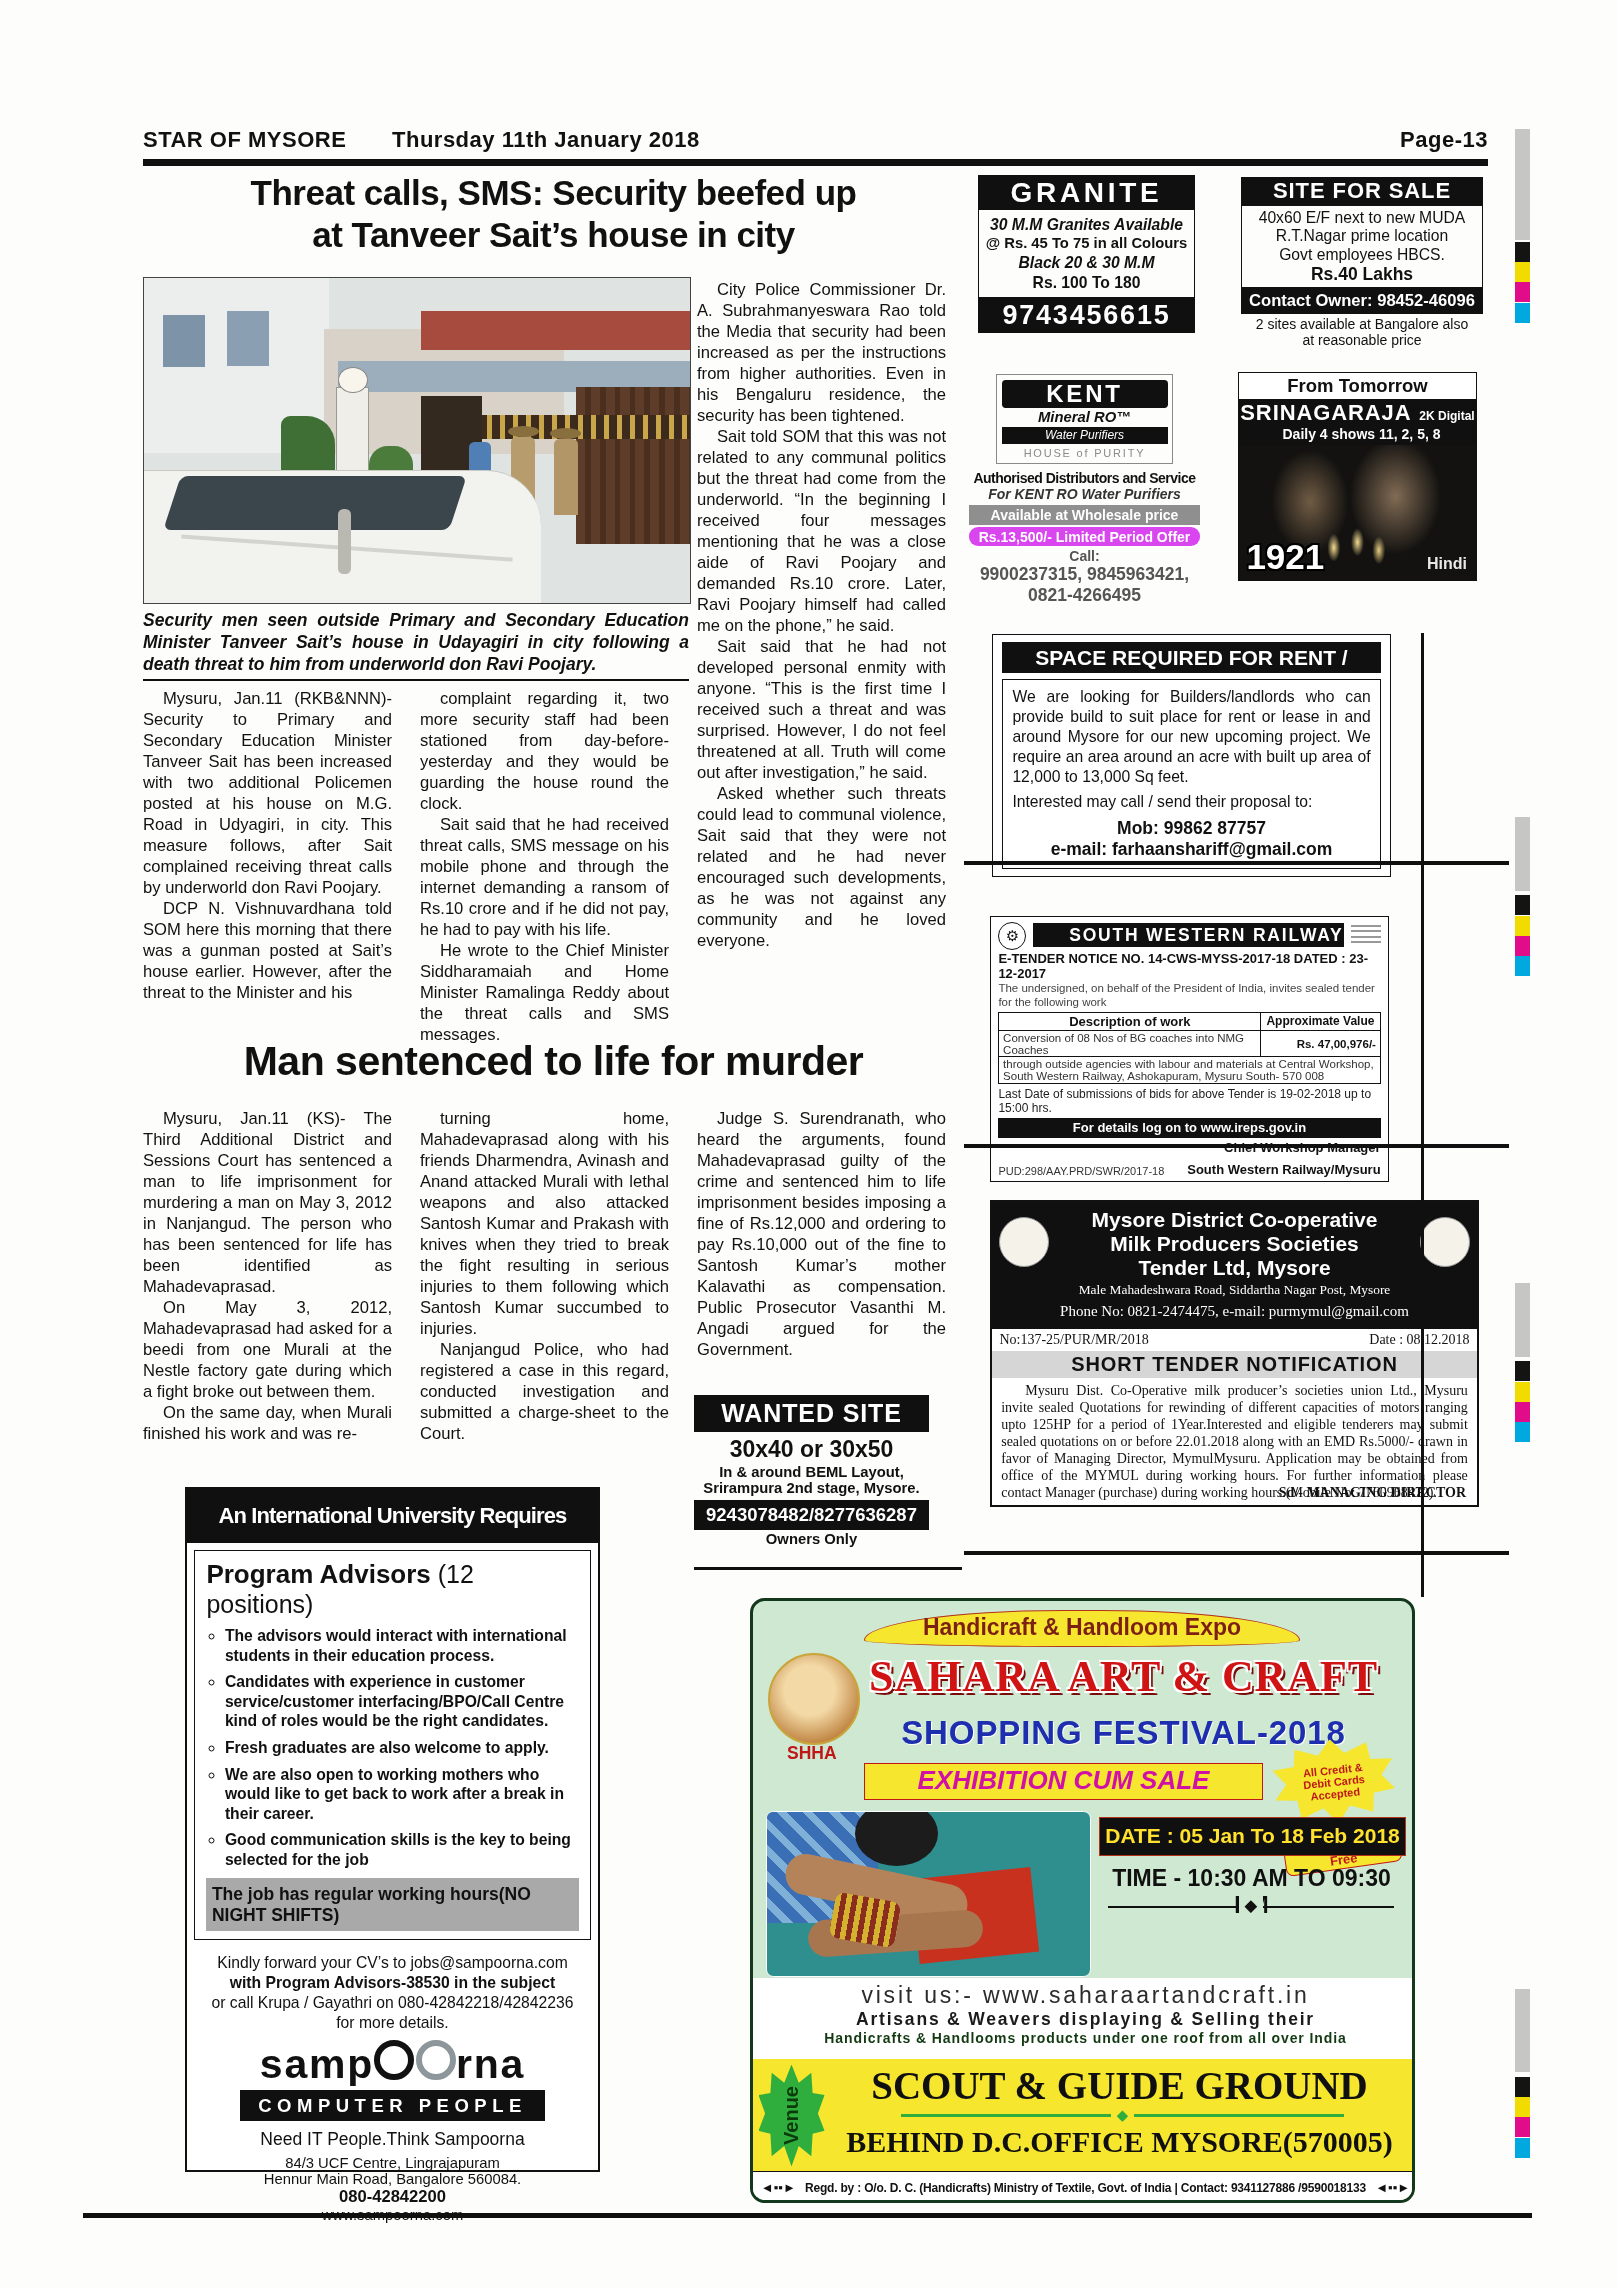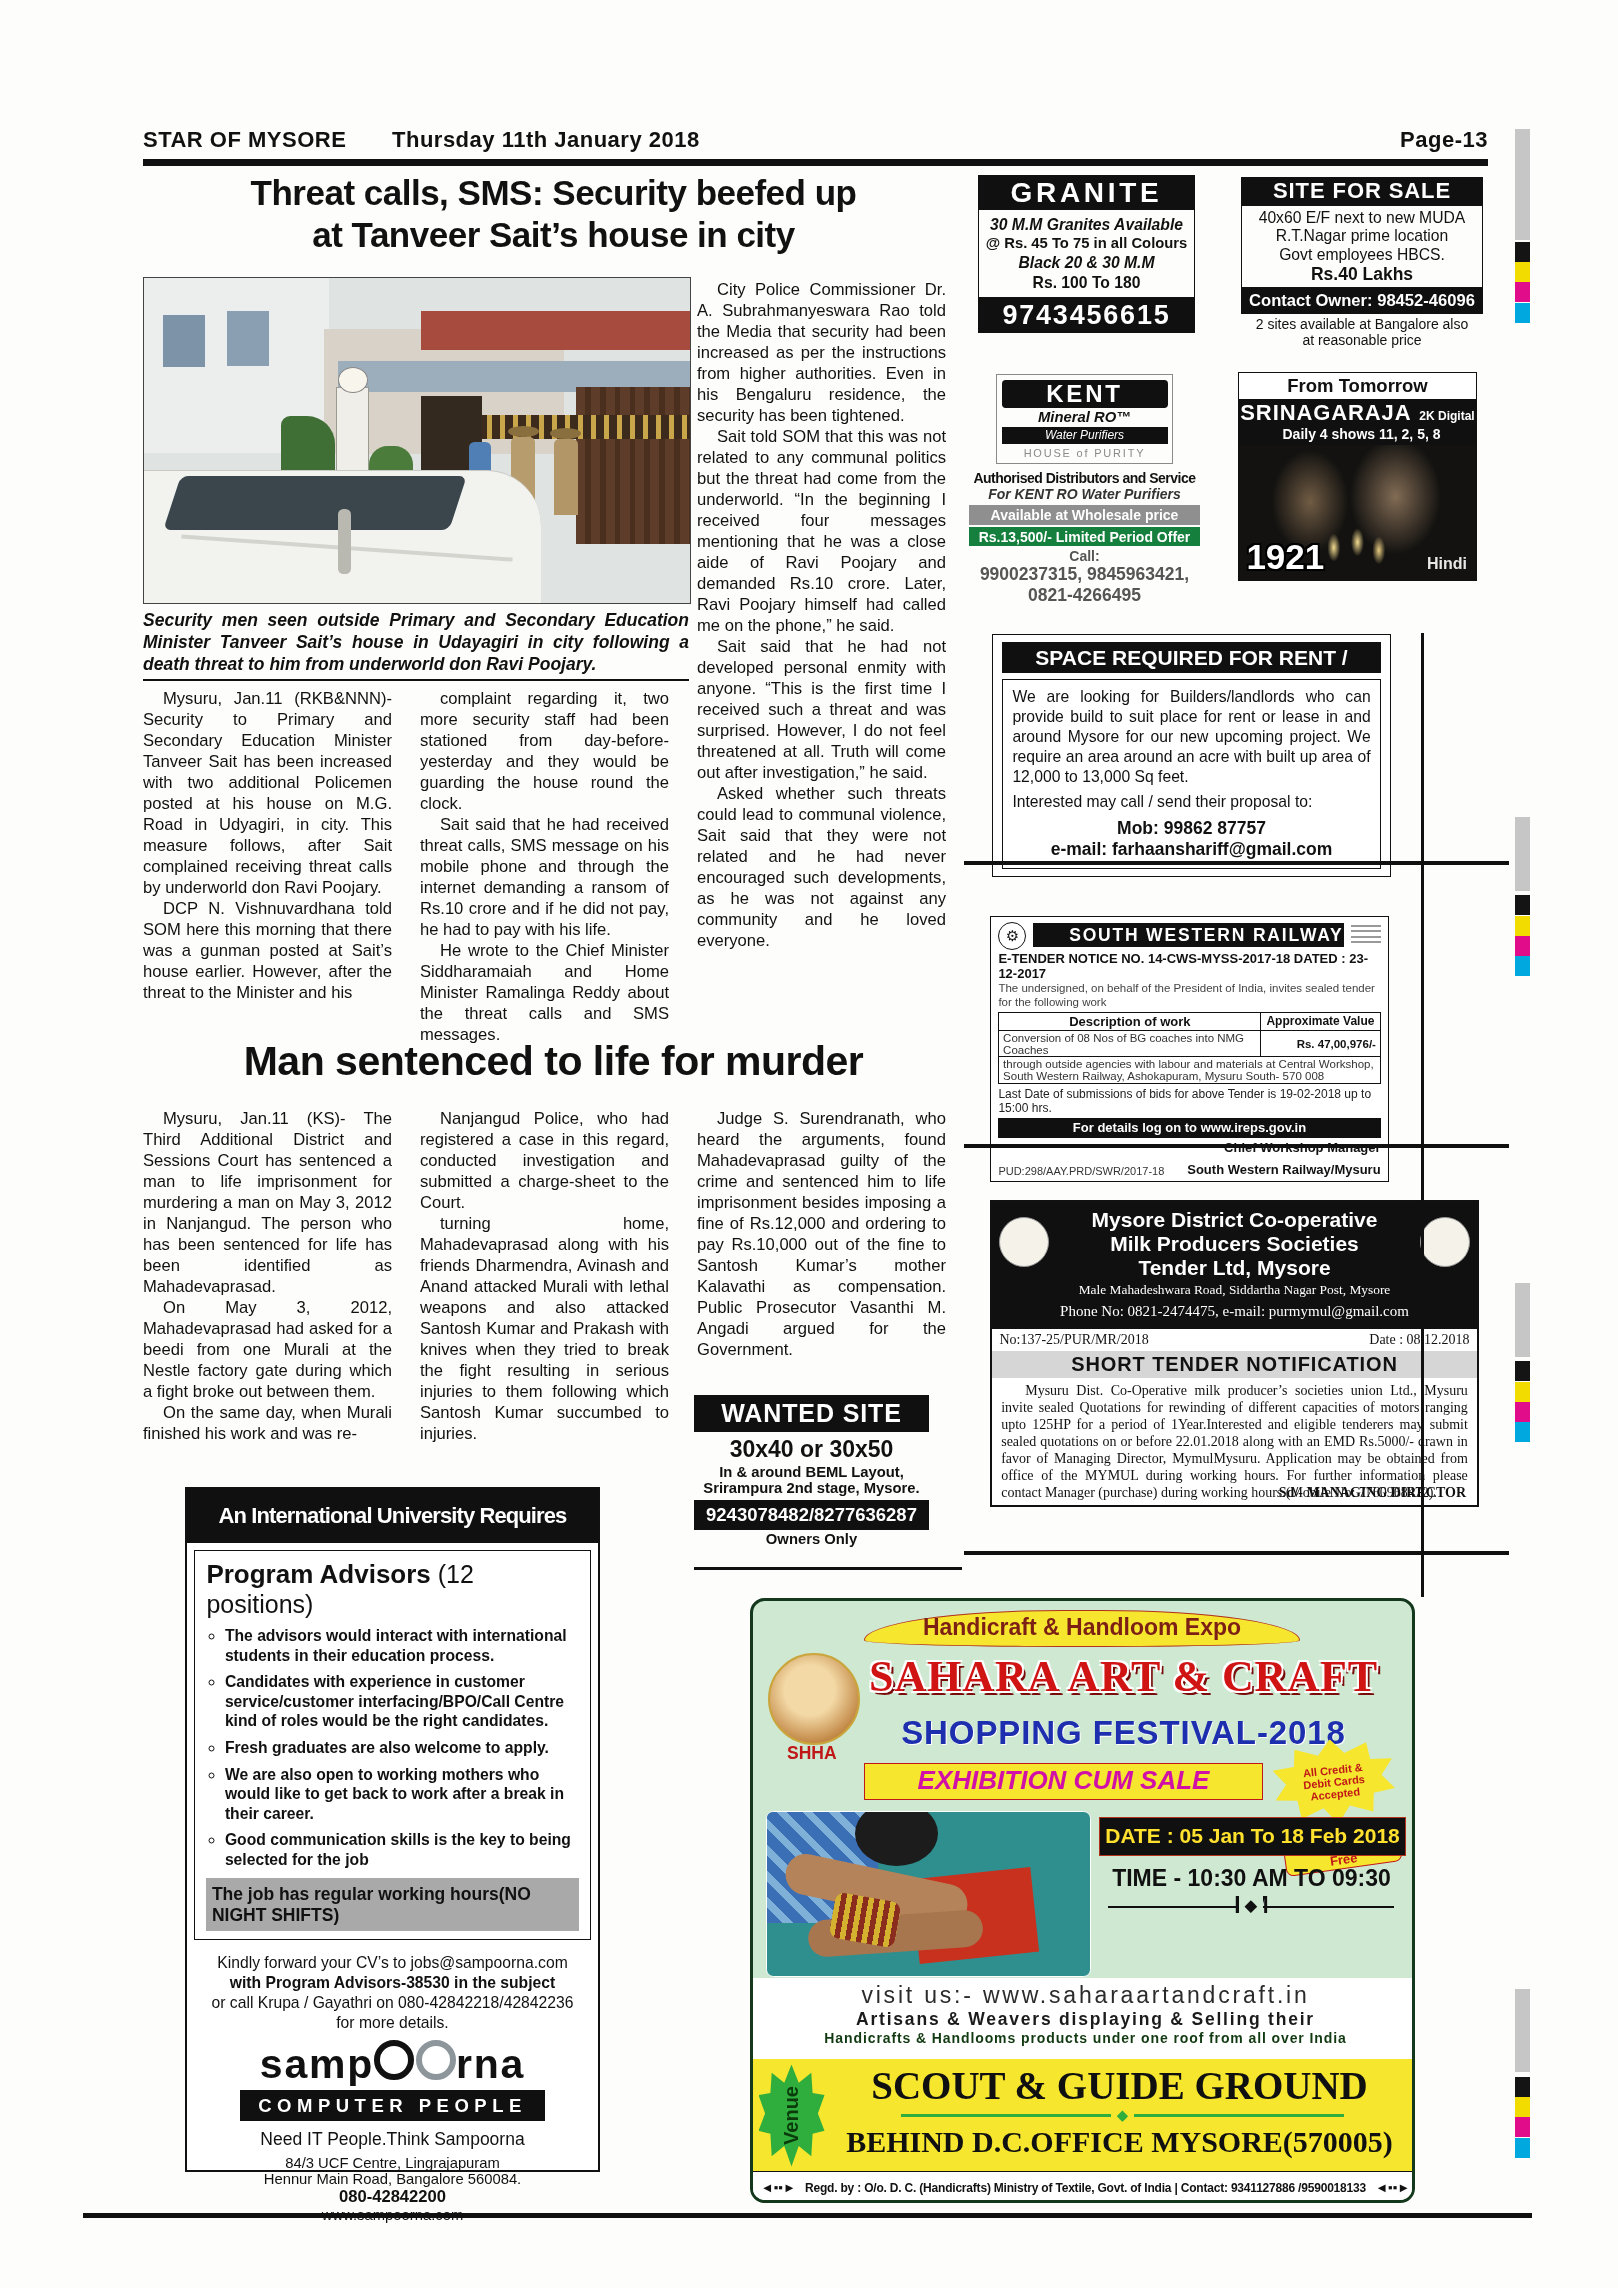--- a/index.html
+++ b/index.html
@@ -93,22 +93,22 @@
   </div>
 
   <div class="abs h2line" style="left:143px;top:1037px;width:821px;">Man sentenced to life for murder</div>
 
   <div class="abs ncol" style="left:143px;top:1108px;">
     <p>Mysuru, Jan.11 (KS)- The Third Additional District and Sessions Court has sentenced a man to life imprisonment for murdering a man on May 3, 2012 in Nanjangud. The person who has been sentenced for life has been identified as Mahadevaprasad.</p>
     <p>On May 3, 2012, Mahadevaprasad had asked for a beedi from one Murali at the Nestle factory gate during which a fight broke out between them.</p>
     <p>On the same day, when Murali finished his work and was re-</p>
   </div>
   <div class="abs ncol" style="left:420px;top:1108px;">
+    <p>turning home, Mahadevaprasad along with his friends Dharmendra, Avinash and Anand attacked Murali with lethal weapons and also attacked Santosh Kumar and Prakash with knives when they tried to break the fight resulting in serious injuries to them following which Santosh Kumar succumbed to injuries.</p>
     <p>Nanjangud Police, who had registered a case in this regard, conducted investigation and submitted a charge-sheet to the Court.</p>
-    <p>turning home, Mahadevaprasad along with his friends Dharmendra, Avinash and Anand attacked Murali with lethal weapons and also attacked Santosh Kumar and Prakash with knives when they tried to break the fight resulting in serious injuries to them following which Santosh Kumar succumbed to injuries.</p>
   </div>
   <div class="abs ncol" style="left:697px;top:1108px;">
     <p>Judge S. Surendranath, who heard the arguments, found Mahadevaprasad guilty of the crime and sentenced him to life imprisonment besides imposing a fine of Rs.12,000 and ordering to pay Rs.10,000 out of the fine to Santosh Kumar’s mother Kalavathi as compensation. Public Prosecutor Vasanthi M. Angadi argued for the Government.</p>
   </div>
 
   <div class="abs" style="left:694px;top:1395px;width:235px;">
     <div class="bar b" style="height:37px;line-height:37px;font-size:25px;letter-spacing:0.9px;">WANTED SITE</div>
     <div class="ctr b" style="font-size:23px;margin-top:3.7px;">30x40 or 30x50</div>
     <div class="ctr b" style="font-size:14.8px;margin-top:1.8px;">In &amp; around BEML Layout,</div>
     <div class="ctr b" style="font-size:14.8px;">Srirampura 2nd stage, Mysore.</div>
@@ -176,21 +176,21 @@
   <div class="abs ctr" style="left:969px;top:374px;width:231px;">
     <div style="width:166px;margin:0 auto;border:1.8px solid #8a8a8a;padding:4.6px;">
       <div class="bar b" style="height:28px;line-height:28px;font-size:24px;letter-spacing:2.8px;border-radius:3.7px;">KENT</div>
       <div class="i b" style="font-size:14.8px;margin-top:1.8px;">Mineral RO™</div>
       <div class="bar i" style="height:16.6px;line-height:16.6px;font-size:12px;margin-top:1.8px;">Water Purifiers</div>
       <div style="font-size:11px;letter-spacing:1.8px;color:#8a8a8a;margin-top:2.8px;">HOUSE of PURITY</div>
     </div>
     <div class="b" style="font-size:14px;letter-spacing:-0.5px;margin-top:5.5px;">Authorised Distributors and Service</div>
     <div class="b i" style="font-size:14px;color:#333;">For KENT RO Water Purifiers</div>
     <div class="b" style="background:#8f8f8f;color:#fff;font-size:14px;padding:1.8px 0;margin-top:3.7px;">Available at Wholesale price</div>
-    <div class="b" style="background:#15803d;color:#fff;font-size:14px;padding:1.8px 0;margin-top:1.8px;">Rs.13,500/- Limited Period Offer</div>
+    <div class="b" style="background:#d946ef;color:#fff;font-size:14px;padding:1.8px 0;margin-top:1.8px;border-radius:9px;">Rs.13,500/- Limited Period Offer</div>
     <div class="b" style="font-size:14px;color:#555;margin-top:1.8px;">Call:</div>
     <div class="b" style="font-size:17.5px;color:#555;">9900237315, 9845963421,</div>
     <div class="b" style="font-size:17.5px;color:#555;">0821-4266495</div>
   </div>
 
   <div class="abs" style="left:1238px;top:372px;width:237px;border:1.8px solid #111;background:#fff;">
     <div class="ctr b" style="font-size:18.5px;padding:1.8px 0;">From Tomorrow</div>
     <div class="bar" style="padding:1.8px 0 2.8px 0;">
       <span class="b" style="font-size:22px;letter-spacing:0.9px;">SRINAGARAJA</span>
       <span class="b" style="font-size:12px;margin-left:3.7px;">2K Digital</span>

